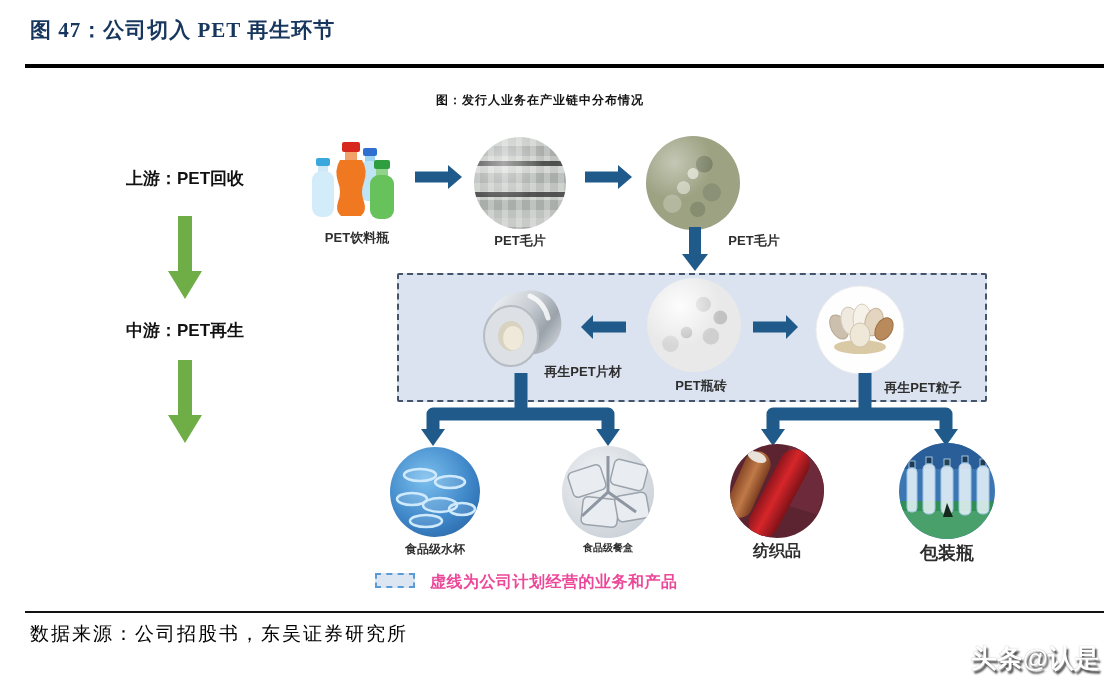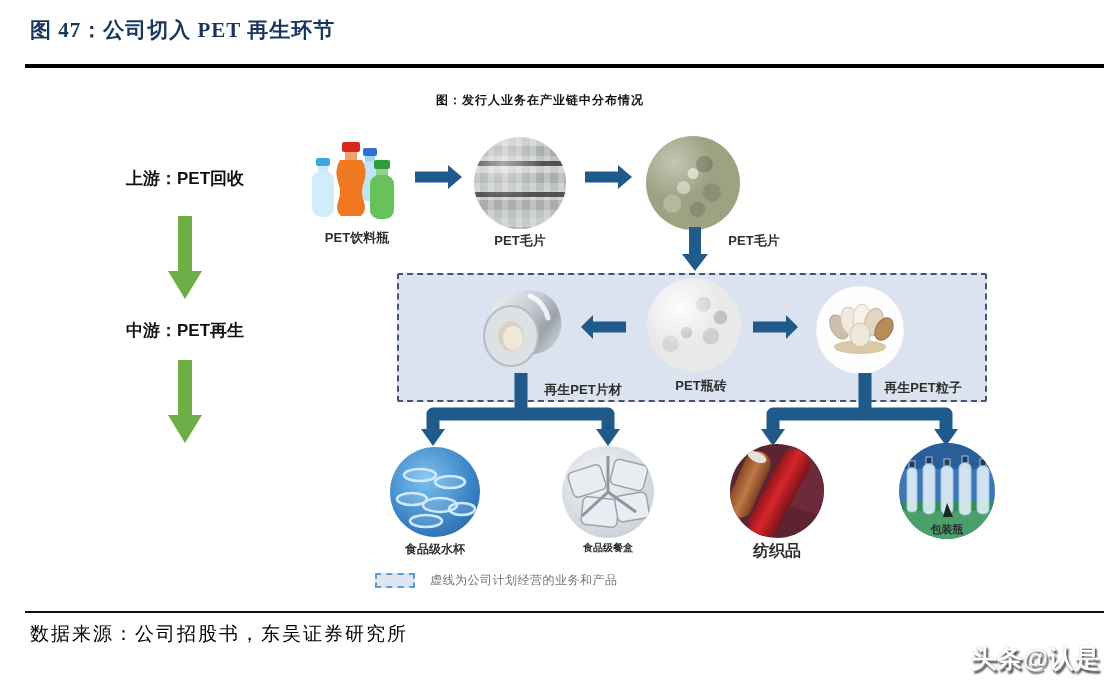--- a/index.html
+++ b/index.html
@@ -69,21 +69,21 @@
   .plan-box{
     left:397px; top:273px; width:590px; height:129px; box-sizing:border-box;
     background:#dbe3f1; border:2px dashed #44546a; border-radius:2px;
   }
 
   
   .legend-swatch{
     left:375px; top:573px; width:40px; height:15px; box-sizing:border-box;
     background:#dce6f2; border:2px dashed #5b9bd5;
   }
-  .legend-label{left:430px; top:572px; font-size:12px; color:#737373; letter-spacing:.5px;}
+  .legend-label{left:430px; top:572px; font-size:16px; color:#ec4899; letter-spacing:.5px;font-weight:bold;}
 
   
   .source{
     left:30px; top:621px; font-family:"Liberation Serif","DejaVu Serif",serif;
     font-size:19px; color:#000; letter-spacing:2px;
   }
   .watermark{
     left:930px; top:641px; width:170px; text-align:right;
     font-size:26px; font-weight:bold; color:#ffffff;
     text-shadow:2px 3px 2px rgba(70,70,70,.95), 0 0 1px rgba(130,130,130,.7);
@@ -190,21 +190,21 @@
     <circle cx="45" cy="45" r="44" fill="#fefefe" stroke="#ececec"></circle>
     <ellipse cx="45" cy="62" rx="26" ry="7" fill="#d9c9a4"></ellipse>
     <ellipse cx="24" cy="42" rx="8" ry="13" transform="rotate(-28 24 42)" fill="#cdbfae" stroke="#b5a890"></ellipse>
     <ellipse cx="35" cy="36" rx="9" ry="14" transform="rotate(-12 35 36)" fill="#efe9df" stroke="#cfc6b6"></ellipse>
     <ellipse cx="47" cy="34" rx="9" ry="15" fill="#f6f2ea" stroke="#d6cdbd"></ellipse>
     <ellipse cx="59" cy="37" rx="9" ry="14" transform="rotate(14 59 37)" fill="#e3d5c0" stroke="#c4b49a"></ellipse>
     <ellipse cx="69" cy="44" rx="8" ry="12" transform="rotate(30 69 44)" fill="#b98a5c" stroke="#9c6f44"></ellipse>
     <ellipse cx="45" cy="50" rx="10" ry="12" fill="#efe7d8" stroke="#d2c5ae"></ellipse>
   </svg>
 
-  <div class="abs nlabel" style="left:523px;top:381px;width:120px">再生PET片材</div>
+  <div class="abs nlabel" style="left:523px;top:363px;width:120px">再生PET片材</div>
   <div class="abs nlabel" style="left:651px;top:377px;width:100px">PET瓶砖</div>
   <div class="abs nlabel" style="left:863px;top:379px;width:120px">再生PET粒子</div>
 
   <svg class="abs" style="left:420px;top:373px" width="202" height="74" viewBox="0 0 202 74">
     <path d="M101,0 L101,40" stroke="#1f5a8a" stroke-width="13" fill="none"></path>
     <path d="M13,58 L13,41 L188,41 L188,58" stroke="#1f5a8a" stroke-width="13" fill="none" stroke-linejoin="round"></path>
     <polygon points="1,56 25,56 13,73" fill="#1f5a8a"></polygon>
     <polygon points="176,56 200,56 188,73" fill="#1f5a8a"></polygon>
   </svg>
   <svg class="abs" style="left:760px;top:373px" width="202" height="74" viewBox="0 0 202 74">
@@ -318,21 +318,21 @@
             <rect x="0" y="7" width="12" height="52" rx="5"></rect>
           </g>
         <g transform="translate(78,16)">
             <rect x="3" y="0" width="6" height="7" fill="#1d3a57"></rect>
             <rect x="0" y="7" width="12" height="48" rx="5"></rect>
           </g>
       </g>
       <path d="M48,60 l6,14 h-10 z" fill="#16281c"></path>
     </g>
   </svg>
-  <div class="abs nlabel" style="left:897px;top:522px;width:100px;font-size:11px">包装瓶</div>
+  <div class="abs nlabel" style="left:897px;top:541px;width:100px;font-size:18px">包装瓶</div>
 
   <div class="abs legend-swatch"></div>
   <div class="abs legend-label">虚线为公司计划经营的业务和产品</div>
 
   <div class="abs rule-thin"></div>
   <div class="abs source">数据来源：公司招股书，东吴证券研究所</div>
   <div class="abs watermark">头条@认是</div>
 
 </div>
 

